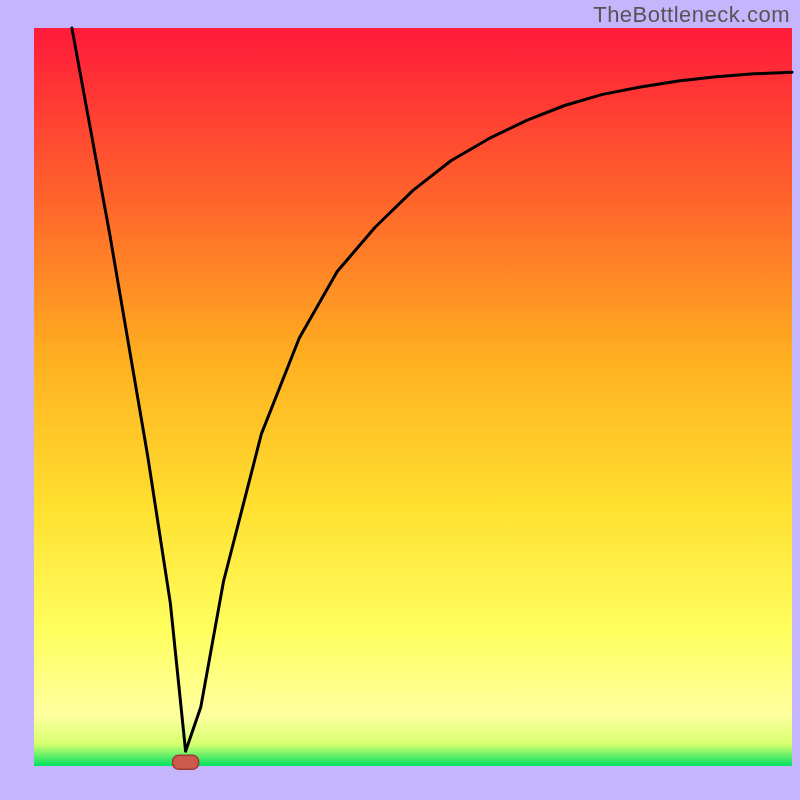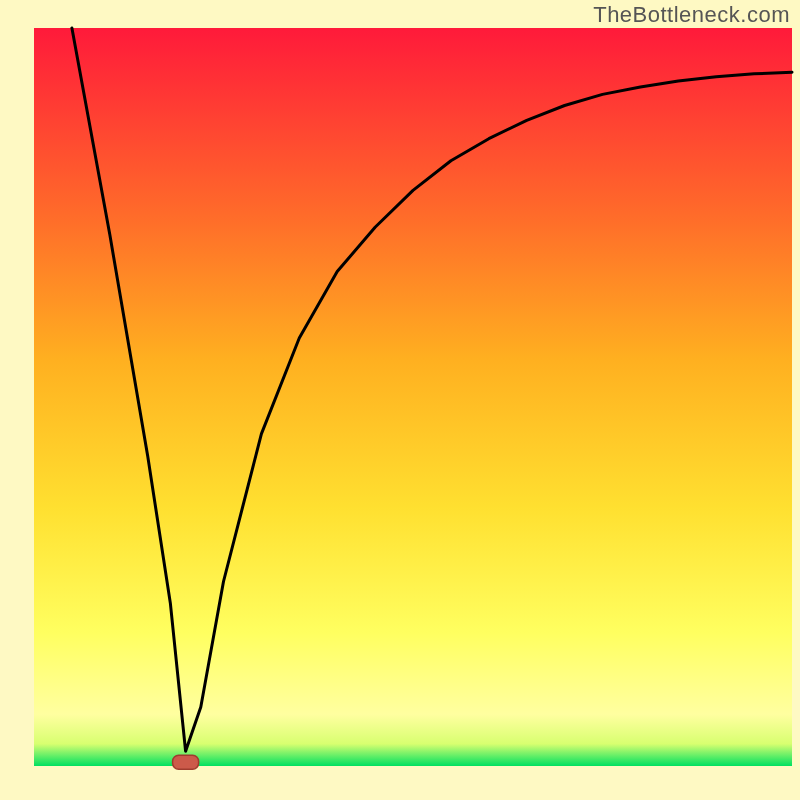--- a/index.html
+++ b/index.html
@@ -7,21 +7,21 @@
     padding: 0;
     width: 800px;
     height: 800px;
     background: #ffffff;
     font-family: Arial, Helvetica, sans-serif;
   }
   .frame {
     position: relative;
     width: 800px;
     height: 800px;
-    background: #fef9c3;
+    background: #c4b5fd;
   }
   .watermark {
     position: absolute;
     top: 2px;
     right: 10px;
     color: #555555;
     font-size: 22px;
     font-weight: 500;
     letter-spacing: 0.5px;
     z-index: 5;

